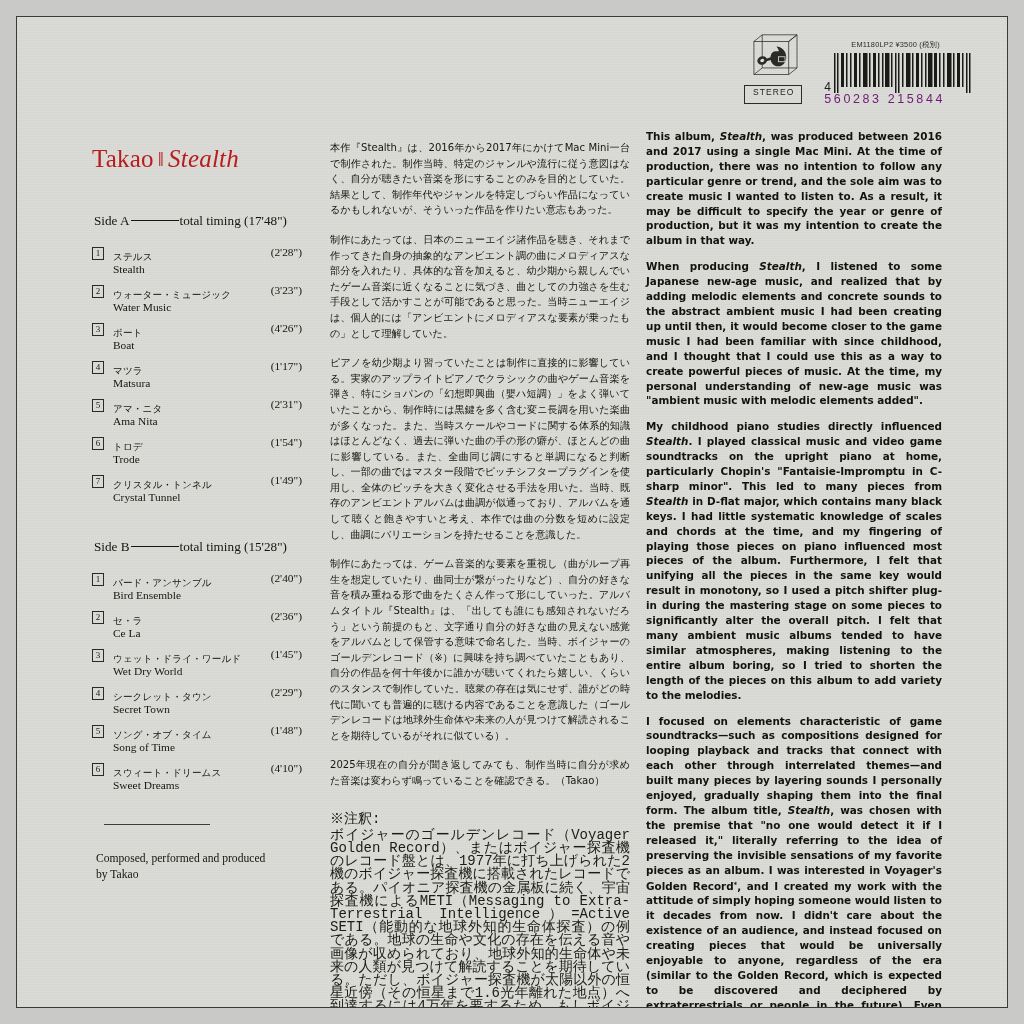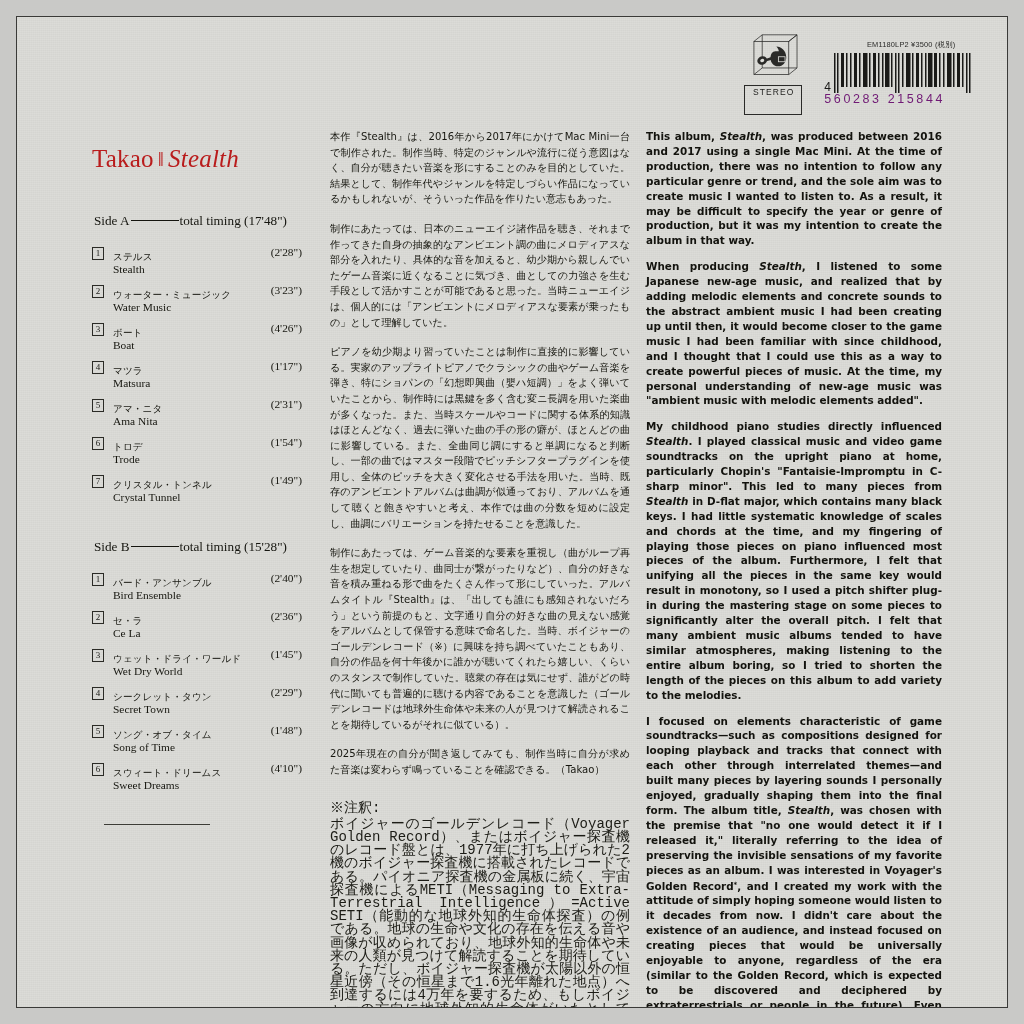--- a/index.html
+++ b/index.html
@@ -32,29 +32,28 @@
     position:absolute; right:36px; top:16px;
     display:flex; align-items:flex-start; gap:22px;
   }
   .stereo-mark{width:58px;}
   .stereo-cube{width:58px;height:50px;display:block;}
   .stereo-word{
     margin-top:2px;
     border:1.1px solid #2a2a28;
     font-family:"Liberation Sans", sans-serif;
     font-size:8.5px; letter-spacing:1.1px;
-    text-align:center; padding:1px 0 17px 1px;
+    text-align:center; padding:1px 0 6px 1px;
     color:#1d1d1b;
   }
   .barcode-block{text-align:left;padding-top:7px;}
   .cat-line{
     font-family:"Liberation Sans", sans-serif;
     font-size:7.4px; color:#2a2a28; letter-spacing:0.2px;
     margin:0 0 3px 27px;
-    text-align:center;
   }
   .barcode-row{display:flex;align-items:flex-end;}
   .bc-guard{
     font-family:"Liberation Sans", sans-serif;
     font-size:12px;color:#1a1a18;margin:0 3px 0 0;line-height:1;
   }
   .bc-bars{height:40px;display:block;}
   .bc-digits{
     font-family:"Liberation Sans", sans-serif;
     font-size:12.5px;letter-spacing:2.6px;color:#701a75;
@@ -106,21 +105,21 @@
   .credits p{margin:0;font-size:11.6px;line-height:15.5px;color:#16160f;}
   .credits .blk{margin-bottom:14px;}
   .credits .ind{padding-left:4px;}
 
   
   .jp-body{
     font-family:"DejaVu Sans", sans-serif;
     font-size:10.1px; line-height:15.6px;
     color:#16160f; text-align:justify;
   }
-  .jp-body p{margin:0 0 14px 0;}
+  .jp-body p{margin:11px 0 14px 0;}
   .jp-note{
     font-family:Liberation Mono, monospace;
     font-size:14px;line-height:13.2px;color:#1c1c16;
     text-align:justify;margin-top:24px;
   }
   .jp-note p{margin:0;}
   .jp-note .nhead{margin-bottom:3px;}
 
   
   .en-body{
@@ -237,20 +236,24 @@
           <li class="track"><span class="tnum">2</span><span class="ttime">(2'36")</span><span class="tjp">セ・ラ</span><span class="ten">Ce La</span></li>
           <li class="track"><span class="tnum">3</span><span class="ttime">(1'45")</span><span class="tjp">ウェット・ドライ・ワールド</span><span class="ten">Wet Dry World</span></li>
           <li class="track"><span class="tnum">4</span><span class="ttime">(2'29")</span><span class="tjp">シークレット・タウン</span><span class="ten">Secret Town</span></li>
           <li class="track"><span class="tnum">5</span><span class="ttime">(1'48")</span><span class="tjp">ソング・オブ・タイム</span><span class="ten">Song of Time</span></li>
           <li class="track"><span class="tnum">6</span><span class="ttime">(4'10")</span><span class="tjp">スウィート・ドリームス</span><span class="ten">Sweet Dreams</span></li>
         </ul>
 
     <div class="hr-short"></div>
 
     <div class="credits">
+      <div class="blk">
+        <p class="ind">Composed, performed and produced</p>
+        <p class="ind">by Takao</p>
+      </div>
     </div>
   </div>
 
   <div class="col-mid">
     <div class="jp-body">
       <p>本作『Stealth』は、2016年から2017年にかけてMac Mini一台で制作された。制作当時、特定のジャンルや流行に従う意図はなく、自分が聴きたい音楽を形にすることのみを目的としていた。結果として、制作年代やジャンルを特定しづらい作品になっているかもしれないが、そういった作品を作りたい意志もあった。</p>
       <p>制作にあたっては、日本のニューエイジ諸作品を聴き、それまで作ってきた自身の抽象的なアンビエント調の曲にメロディアスな部分を入れたり、具体的な音を加えると、幼少期から親しんでいたゲーム音楽に近くなることに気づき、曲としての力強さを生む手段として活かすことが可能であると思った。当時ニューエイジは、個人的には「アンビエントにメロディアスな要素が乗ったもの」として理解していた。</p>
       <p>ピアノを幼少期より習っていたことは制作に直接的に影響している。実家のアップライトピアノでクラシックの曲やゲーム音楽を弾き、特にショパンの「幻想即興曲（嬰ハ短調）」をよく弾いていたことから、制作時には黒鍵を多く含む変ニ長調を用いた楽曲が多くなった。また、当時スケールやコードに関する体系的知識はほとんどなく、過去に弾いた曲の手の形の癖が、ほとんどの曲に影響している。また、全曲同じ調にすると単調になると判断し、一部の曲ではマスター段階でピッチシフタープラグインを使用し、全体のピッチを大きく変化させる手法を用いた。当時、既存のアンビエントアルバムは曲調が似通っており、アルバムを通して聴くと飽きやすいと考え、本作では曲の分数を短めに設定し、曲調にバリエーションを持たせることを意識した。</p>
       <p>制作にあたっては、ゲーム音楽的な要素を重視し（曲がループ再生を想定していたり、曲同士が繋がったりなど）、自分の好きな音を積み重ねる形で曲をたくさん作って形にしていった。アルバムタイトル『Stealth』は、「出しても誰にも感知されないだろう」という前提のもと、文字通り自分の好きな曲の見えない感覚をアルバムとして保管する意味で命名した。当時、ボイジャーのゴールデンレコード（※）に興味を持ち調べていたこともあり、自分の作品を何十年後かに誰かが聴いてくれたら嬉しい、くらいのスタンスで制作していた。聴衆の存在は気にせず、誰がどの時代に聞いても普遍的に聴ける内容であることを意識した（ゴールデンレコードは地球外生命体や未来の人が見つけて解読されることを期待しているがそれに似ている）。</p>
       <p>2025年現在の自分が聞き返してみても、制作当時に自分が求めた音楽は変わらず鳴っていることを確認できる。（Takao）</p>

